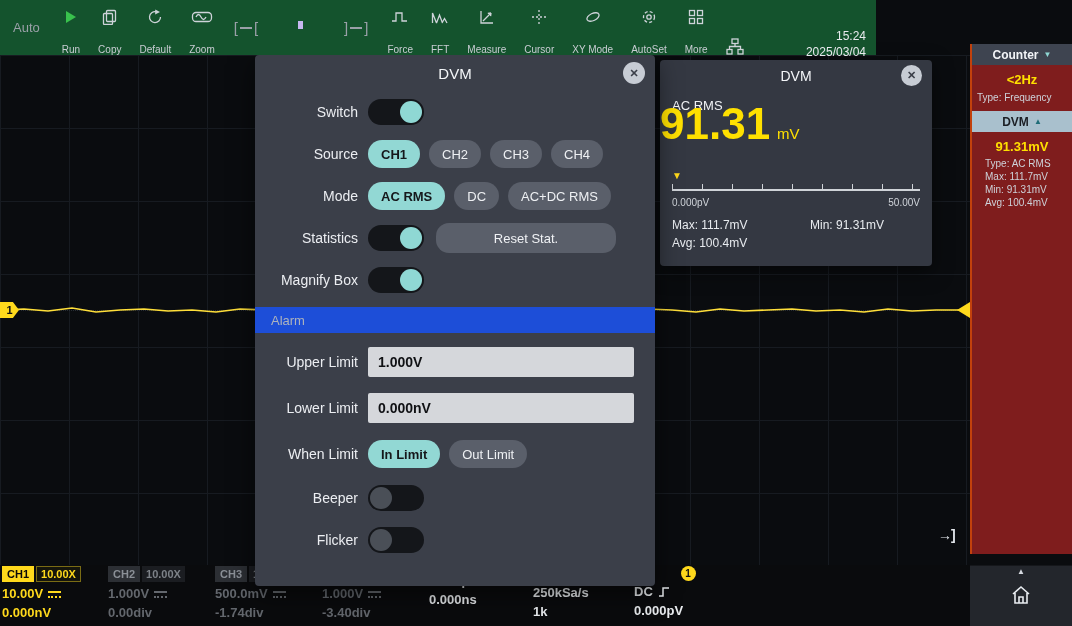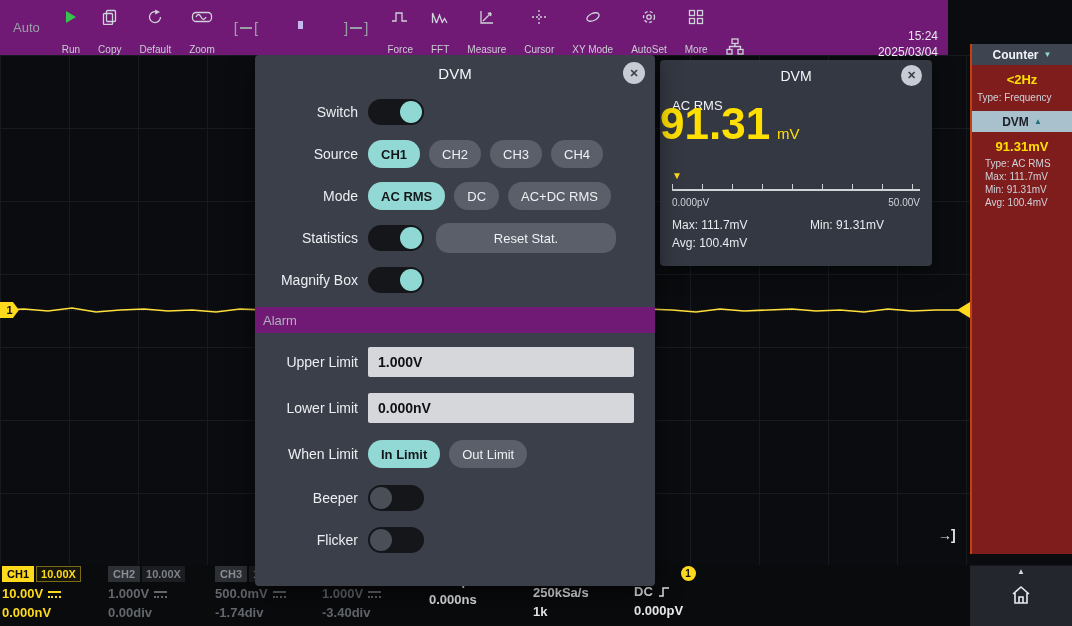--- a/index.html
+++ b/index.html
@@ -1,21 +1,21 @@
 <!DOCTYPE html>
 <html><head>
 <meta charset="utf-8">
 <style>
   * { margin:0; padding:0; box-sizing:border-box; }
   html,body { width:1072px; height:626px; background:#0a0c0f; overflow:hidden;
               font-family:"Liberation Sans", sans-serif; }
 
   
-  .toolbar { position:absolute; left:0; top:0; width:948px; height:55px;
-             background:#701a75; display:flex; align-items:center; z-index:6; }
+  .toolbar { position:absolute; left:0; top:0; width:876px; height:55px;
+             background:#14532d; display:flex; align-items:center; z-index:6; }
   .tb-auto { color:#9aa0a8; font-size:13px; padding:0 13px; height:100%;
              display:flex; align-items:center; cursor:pointer; }
   .tb-btn  { height:100%; padding:0 9px; display:flex; flex-direction:column;
              align-items:center; justify-content:flex-end; gap:19px; color:#c9cdd3;
              font-size:10px; cursor:pointer; white-space:nowrap; }
   .tb-btn svg { display:block; }
   .icon-stroke { stroke:#ced3d9; fill:none; stroke-width:1.3; }
   .hpos { position:relative; display:flex; align-items:center; height:18px;
           margin:0 10px; color:#9aa0a8; }
   .brk { font-size:15px; color:#9aa0a8; line-height:18px; }
@@ -64,22 +64,22 @@
                 border-radius:50%; }
   .tgl.on::after  { right:2px; background:#8fd8d4; }
   .tgl.off::after { left:2px;  background:#4a4f57; }
   .pill { height:28px; padding:0 13px; border-radius:14px; background:#5a5f6a;
           color:#eef0f3; font-size:13px; display:flex; align-items:center;
           margin-right:9px; cursor:pointer; white-space:nowrap; }
   .pill.sel { background:#92d8d4; color:#15171a; font-weight:bold; }
   .gbtn { height:30px; width:180px; margin-left:12px; background:#5a5f6a; color:#f0f2f5;
           font-size:13px; border-radius:13px; display:flex; align-items:center;
           justify-content:center; cursor:pointer; }
-  .section-bar { height:26px; margin:6px 0; background:#701a75; color:#aeb3bc;
-                 font-size:13px; display:flex; align-items:center; padding-left:8px; }
+  .section-bar { height:26px; margin:6px 0; background:#1d4ed8; color:#aeb3bc;
+                 font-size:13px; display:flex; align-items:center; padding-left:16px; }
   .inp { width:266px; height:30px; background:#d5d7db; color:#101114; font-weight:bold;
          font-size:14px; display:flex; align-items:center; padding-left:10px;
          border-radius:2px; cursor:text; }
 
   
   .dvmwin { position:absolute; left:660px; top:60px; width:272px; height:206px;
             background:#343842; border-radius:4px; z-index:4;
             box-shadow:0 6px 20px rgba(0,0,0,.5); }
   .dvmwin .dlg-title { height:32px; font-size:14px; }
   .dvmwin .close-btn { top:5px; width:21px; height:21px; }

